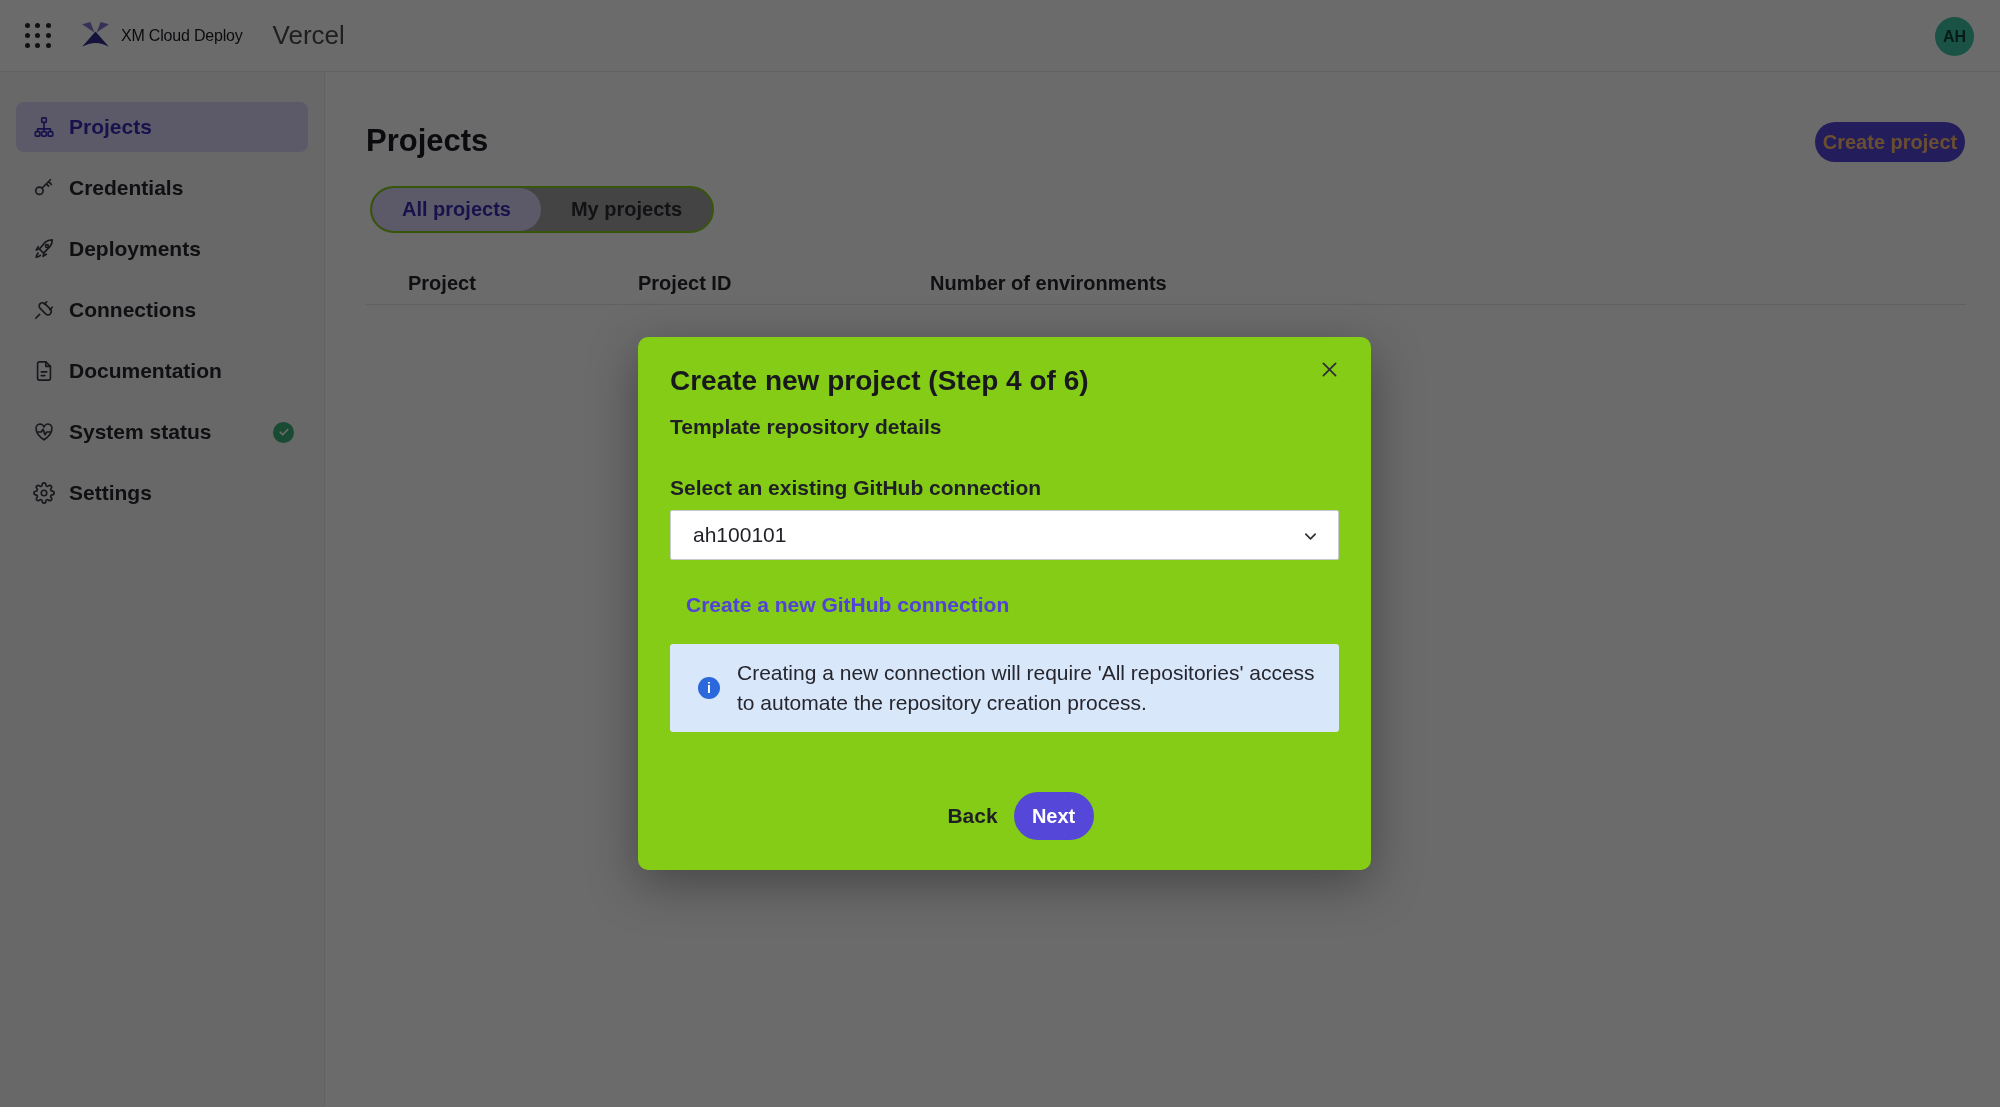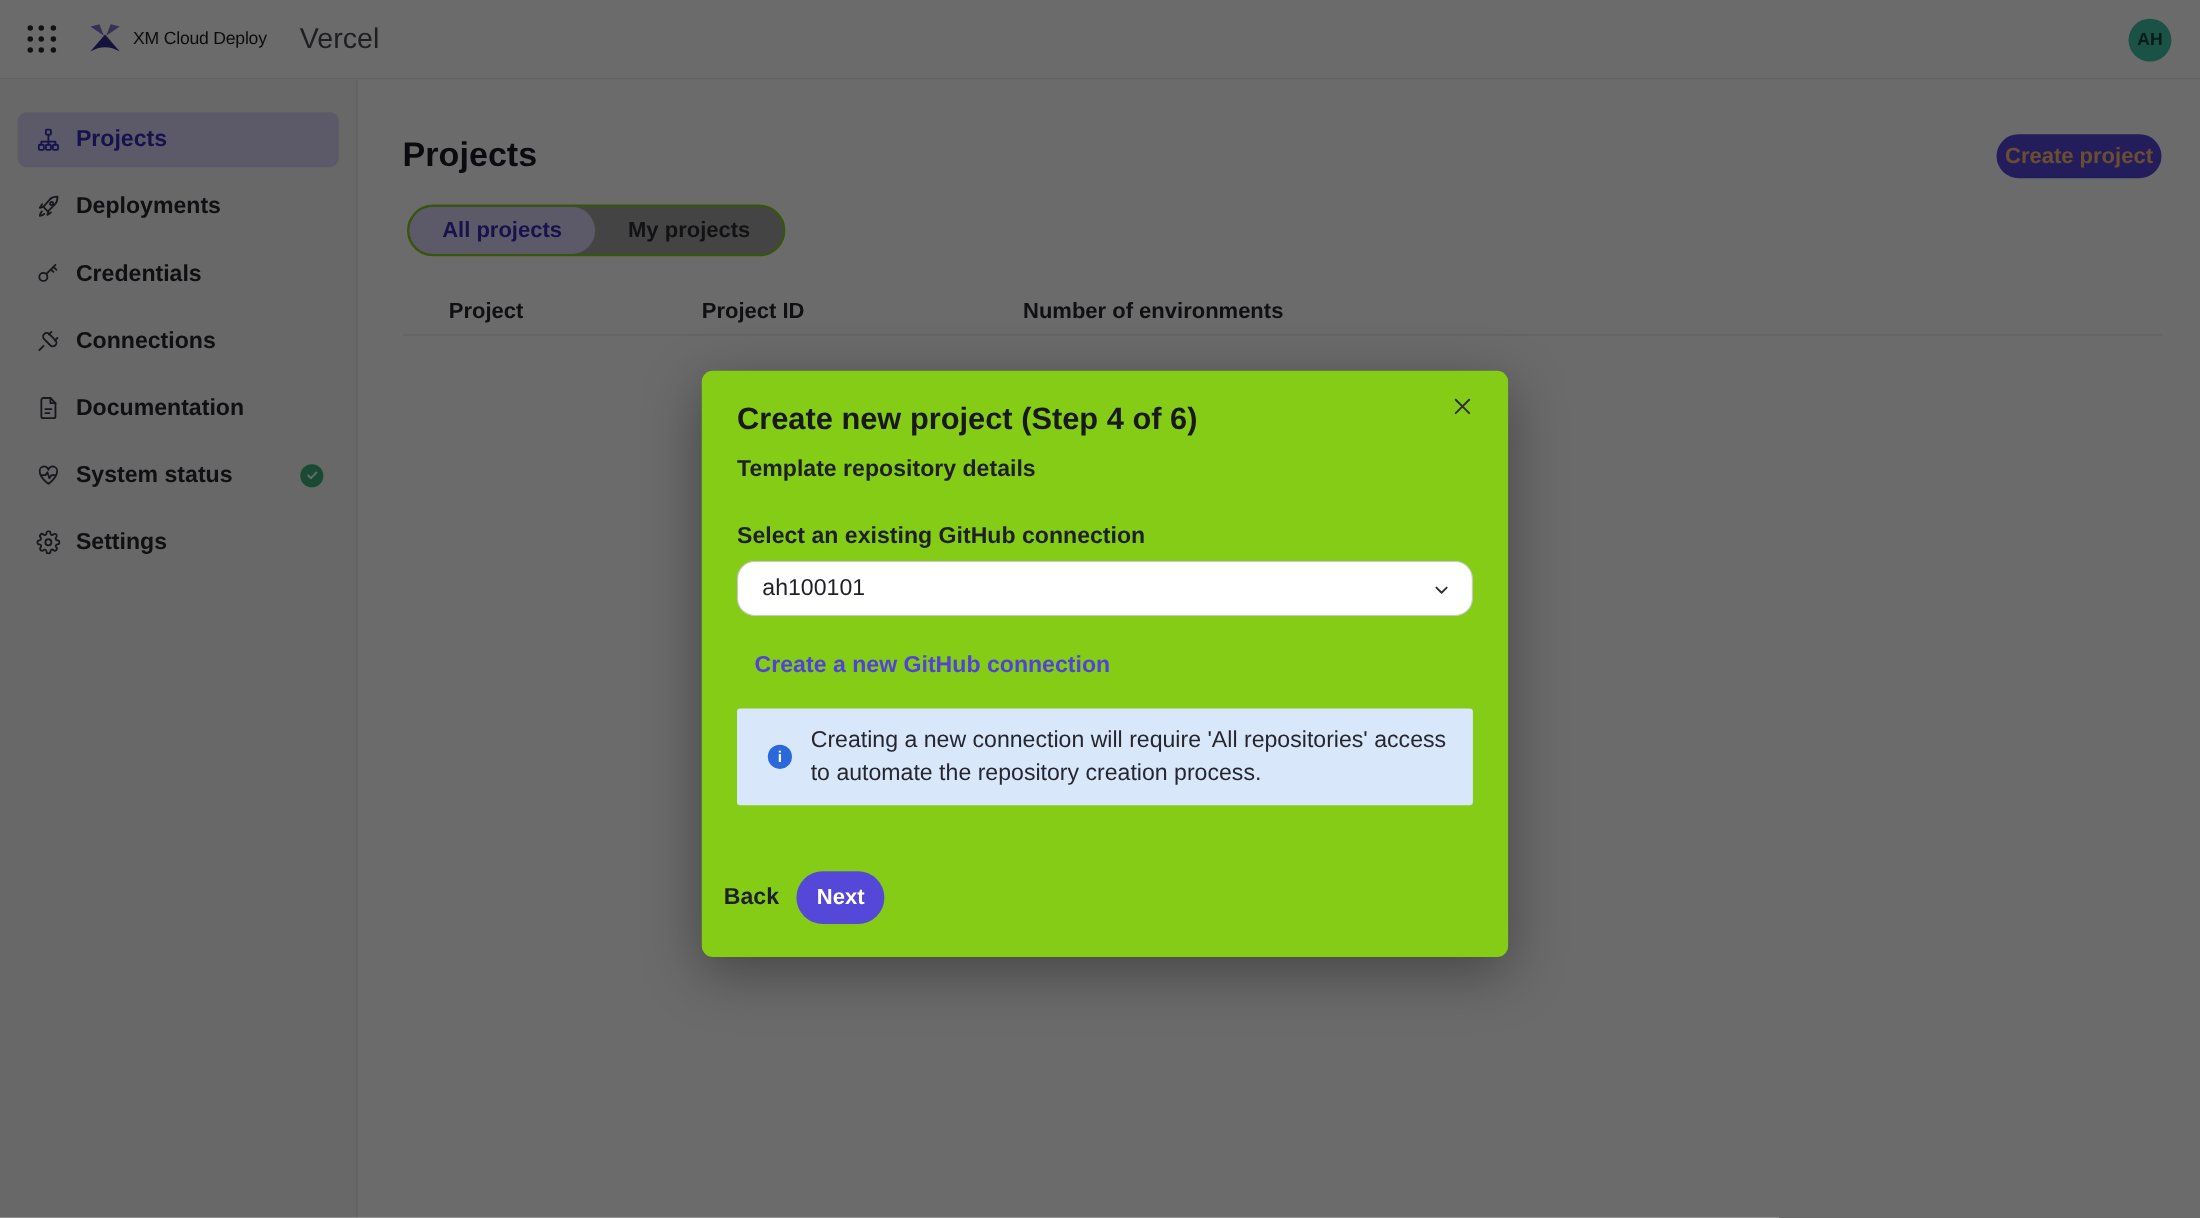--- a/index.html
+++ b/index.html
@@ -58,35 +58,35 @@
   .overlay { position:absolute; inset:0; background:var(--overlay); z-index:5; }
   .modal { position:absolute; left:638px; top:337px; width:733px; height:533px; background:#84cc16;
     border-radius:10px; box-shadow:0 14px 50px rgba(0,0,0,0.35); z-index:6; }
   .modal-title { position:absolute; left:32px; top:28px; font-size:28px; font-weight:700; color:#18181d; }
   .modal-close { position:absolute; right:22px; top:12px; width:40px; height:40px; border:none;
     background:transparent; cursor:pointer; color:#2f2f36; display:flex; align-items:center; justify-content:center; }
   .modal-close svg { width:21px; height:21px; }
   .section-heading { position:absolute; left:32px; top:78px; font-size:21px; font-weight:700; color:#1f1f26; }
   .select-label { position:absolute; left:32px; top:139px; font-size:21px; font-weight:700; color:#1f1f26; }
   .select { position:absolute; left:32px; top:173px; width:669px; height:50px;
-    border:1px solid #c8c8cf; border-radius:16px; background:#fff; cursor:pointer;
+    border:1px solid #c8c8cf; border-radius:2px; background:#fff; cursor:pointer;
     display:flex; align-items:center; padding:0 20px 0 22px; }
   .select-value { font-size:21px; color:#1f1f26; }
   .chevron { position:absolute; right:20px; top:18px; width:15px; height:15px; color:#2f2f36; }
   .gh-link { position:absolute; left:48px; top:256px; font-size:21px; font-weight:600;
     color:var(--link); text-decoration:none; cursor:pointer; }
   .info-box { position:absolute; left:32px; top:307px; width:669px; height:88px;
     background:var(--info-bg); border-radius:3px; }
   .info-icon { position:absolute; left:28px; top:33px; width:22px; height:22px; border-radius:50%;
     background:var(--info-icon); color:#fff; font-size:14px; font-weight:700; font-style:normal;
     display:flex; align-items:center; justify-content:center; }
   .info-text { position:absolute; left:67px; top:14px; width:600px;
     font-size:21px; line-height:30px; color:#26262e; }
-  .modal-footer { position:absolute; left:20px; top:455px; width:669px; height:48px;
-    display:flex; align-items:center; justify-content:flex-start; gap:16px; }
+  .modal-footer { position:absolute; left:48px; top:455px; width:669px; height:48px;
+    display:flex; align-items:center; justify-content:center; gap:16px; }
   .back-btn { border:none; background:transparent; font-family:inherit; font-size:21px;
     font-weight:600; color:#1f1f26; cursor:pointer; }
   .next-btn { width:80px; height:48px; border:none; border-radius:24px; background:var(--accent);
     color:#fff; font-family:inherit; font-size:20px; font-weight:600; cursor:pointer; }
 </style>
 </head>
 <body>
 
 <header class="topbar">
   <div class="waffle">
@@ -120,36 +120,36 @@
             <rect x="9.5" y="17" width="5" height="5" rx="1"></rect>
             <rect x="16.5" y="17" width="5" height="5" rx="1"></rect>
             <path d="M12 7v5M5 17v-3h14v3M12 12v5"></path>
           </svg>
         </span>
         <span class="label">Projects</span>
       </div>
       <div class="nav-item">
         <span class="icon">
           <svg viewBox="0 0 24 24" fill="none" stroke="currentColor" stroke-width="1.8" stroke-linecap="round" stroke-linejoin="round">
+            <circle cx="7" cy="15" r="4"></circle>
+            <path d="M10 12l9-9M17 5l3 3M14.5 7.5l2.5 2.5"></path>
+          </svg>
+        </span>
+        <span class="label">Credentials</span>
+      </div>
+      <div class="nav-item">
+        <span class="icon">
+          <svg viewBox="0 0 24 24" fill="none" stroke="currentColor" stroke-width="1.8" stroke-linecap="round" stroke-linejoin="round">
             <path d="M13.5 4.5C15.5 2.5 19 2 21 2c0 2-.5 5.5-2.5 7.5l-7 7L7 12z"></path>
             <circle cx="15.2" cy="8.8" r="1.6"></circle>
             <path d="M7 12l-3.5 1 2.3-3.5M12 16.5 11 20l3.5-2.3"></path>
             <path d="M5.5 16.5C4 18 3.5 21 3.5 21s3-.5 4.5-2"></path>
           </svg>
         </span>
         <span class="label">Deployments</span>
-      </div>
-      <div class="nav-item">
-        <span class="icon">
-          <svg viewBox="0 0 24 24" fill="none" stroke="currentColor" stroke-width="1.8" stroke-linecap="round" stroke-linejoin="round">
-            <circle cx="7" cy="15" r="4"></circle>
-            <path d="M10 12l9-9M17 5l3 3M14.5 7.5l2.5 2.5"></path>
-          </svg>
-        </span>
-        <span class="label">Credentials</span>
       </div>
       <div class="nav-item">
         <span class="icon">
           <svg viewBox="0 0 24 24" fill="none" stroke="currentColor" stroke-width="1.8" stroke-linecap="round" stroke-linejoin="round">
             <path d="M7.8 10.2l6 6a3.6 3.6 0 0 0 5.1-5.1l-6-6a3.6 3.6 0 0 0-5.1 5.1z" transform="rotate(0 12 12)"></path>
             <path d="M15 3l-2.5 2.5M21 9l-2.5 2.5M3 21l4.2-4.2"></path>
           </svg>
         </span>
         <span class="label">Connections</span>
       </div>

